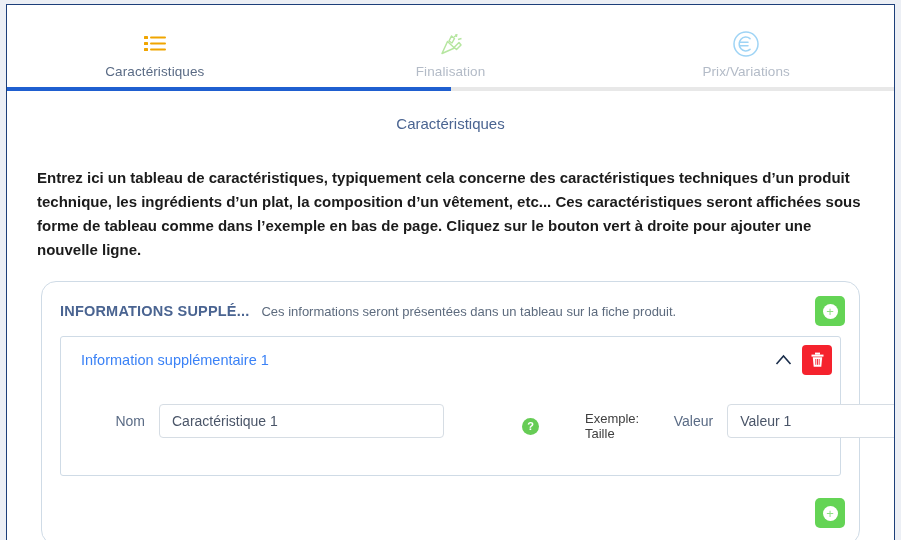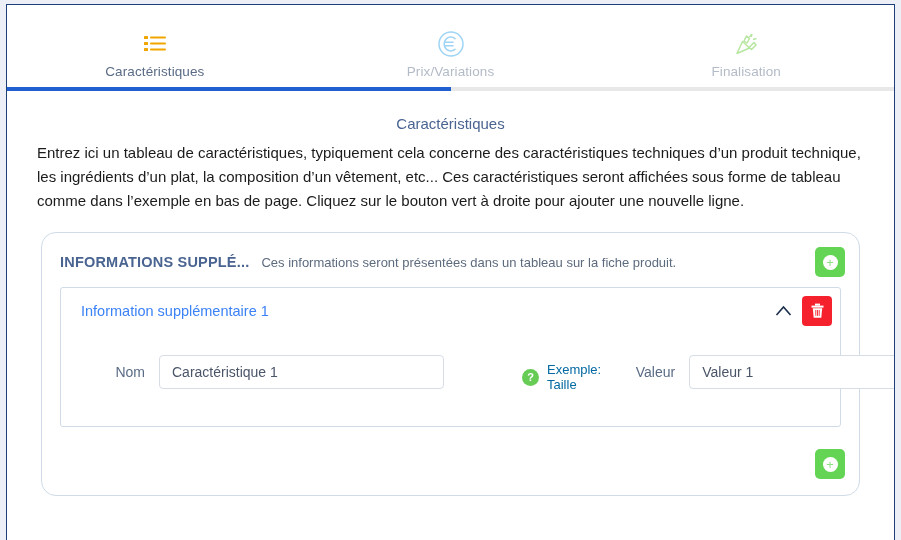--- a/index.html
+++ b/index.html
@@ -74,24 +74,25 @@
   
   .content { padding: 0 28px; }
   .page-title {
     text-align: center;
     font-size: 15px;
     color: #4a6491;
     margin: 24px 0 0 0;
     font-weight: normal;
   }
   .intro {
-    margin: 9px 2px 0 2px;
+    margin: 34px 2px 0 2px;
     font-size: 15px;
     line-height: 1.6;
     color: #1b1b1b;
+    font-weight: bold;
   }
   
   .panel {
     margin: 19px 6px 0 6px;
     border: 1px solid #cfdbe6;
     border-radius: 15px;
     background: #ffffff;
     padding: 4px;
   }
   .panel-head {
@@ -232,21 +233,22 @@
     font-size: 11px;
     font-weight: bold;
     display: flex;
     align-items: center;
     justify-content: center;
     margin-right: 8px;
     flex: none;
   }
   .hint-text {
     font-size: 13px;
-    color: #0369a1;
+    color: #404040;
+    margin-left: 38px;
   }
   .panel-foot {
     display: flex;
     justify-content: flex-end;
     padding: 8px 10px 12px 10px;
   }
 </style>
 </head>
 <body>
 
@@ -270,43 +272,43 @@
               <line x1="11" y1="20.5" x2="25" y2="20.5"></line>
             </g>
           </svg>
         </div>
         <div class="tab-label">Caractéristiques</div>
       </div>
 
       <div class="tab inactive">
         <div class="tab-icon">
           <svg width="32" height="32" viewBox="0 0 32 32">
-            <circle cx="16" cy="16" r="12" fill="none" stroke="#9fd4f5" stroke-width="1.5"></circle>
-            <path d="M20 10.6a6.6 7 0 1 0 0 10.8" fill="none" stroke="#9fd4f5" stroke-width="1.6" stroke-linecap="round"></path>
-            <line x1="9.5" y1="14.2" x2="18" y2="14.2" stroke="#9fd4f5" stroke-width="1.5" stroke-linecap="round"></line>
-            <line x1="9.5" y1="17.8" x2="18" y2="17.8" stroke="#9fd4f5" stroke-width="1.5" stroke-linecap="round"></line>
-          </svg>
-        </div>
-        <div class="tab-label">Prix/Variations</div>
-      </div>
-
-      <div class="tab inactive">
-        <div class="tab-icon">
-          <svg width="32" height="32" viewBox="0 0 32 32">
             <g fill="none" stroke="#b6e6a0" stroke-width="1.5" stroke-linejoin="round">
               <path d="M7 25.5 L12.5 13.5 L19.5 20 Z"></path>
               <path d="M19 19.5 L24 14.5 L26 17 L21.5 21.5 Z"></path>
               <path d="M14 13 L16.5 8 L19.5 10.5 L17 15 Z"></path>
               <path d="M19 9 L22.5 6.5"></path>
               <path d="M23 11.5 L26.5 10.5"></path>
               <path d="M21 6 L21.5 9"></path>
             </g>
           </svg>
         </div>
         <div class="tab-label">Finalisation</div>
+      </div>
+
+      <div class="tab inactive">
+        <div class="tab-icon">
+          <svg width="32" height="32" viewBox="0 0 32 32">
+            <circle cx="16" cy="16" r="12" fill="none" stroke="#9fd4f5" stroke-width="1.5"></circle>
+            <path d="M20 10.6a6.6 7 0 1 0 0 10.8" fill="none" stroke="#9fd4f5" stroke-width="1.6" stroke-linecap="round"></path>
+            <line x1="9.5" y1="14.2" x2="18" y2="14.2" stroke="#9fd4f5" stroke-width="1.5" stroke-linecap="round"></line>
+            <line x1="9.5" y1="17.8" x2="18" y2="17.8" stroke="#9fd4f5" stroke-width="1.5" stroke-linecap="round"></line>
+          </svg>
+        </div>
+        <div class="tab-label">Prix/Variations</div>
       </div>
     </div>
 
     <div class="progress-track">
       <div class="progress-fill" style="width: 50%;"></div>
     </div>
 
     <div class="content">
 
       <div class="page-title">Caractéristiques</div>

